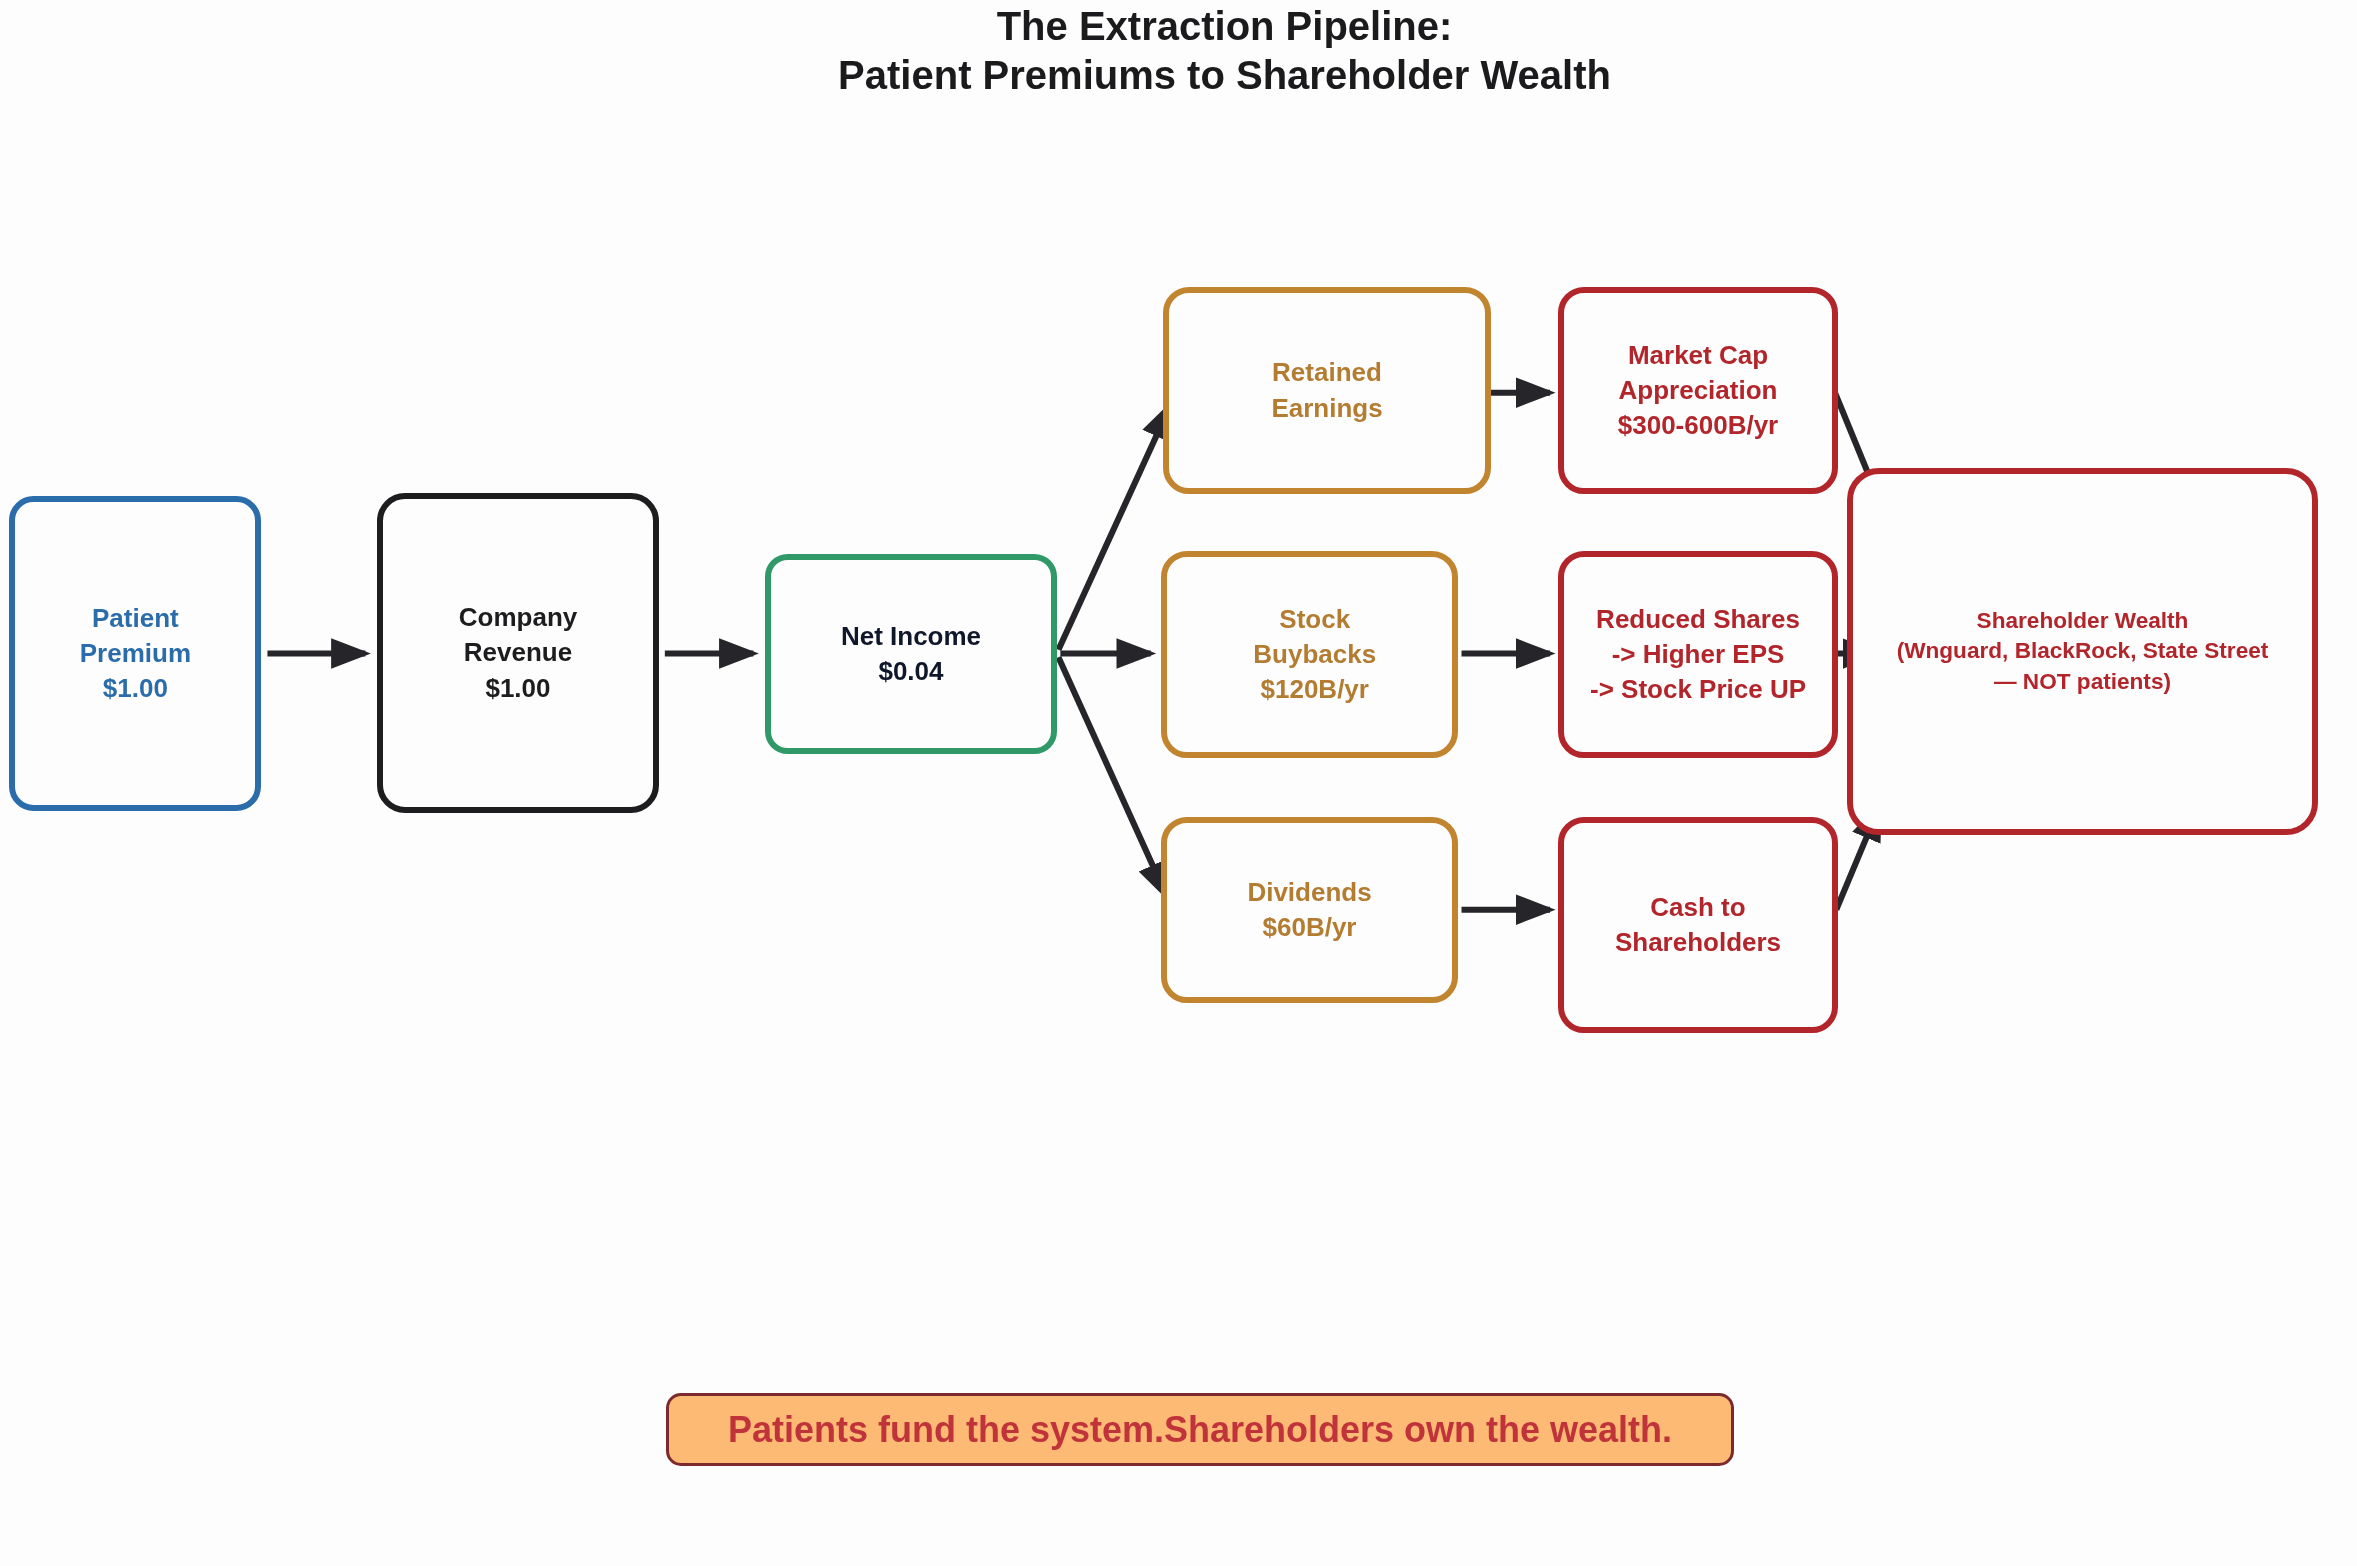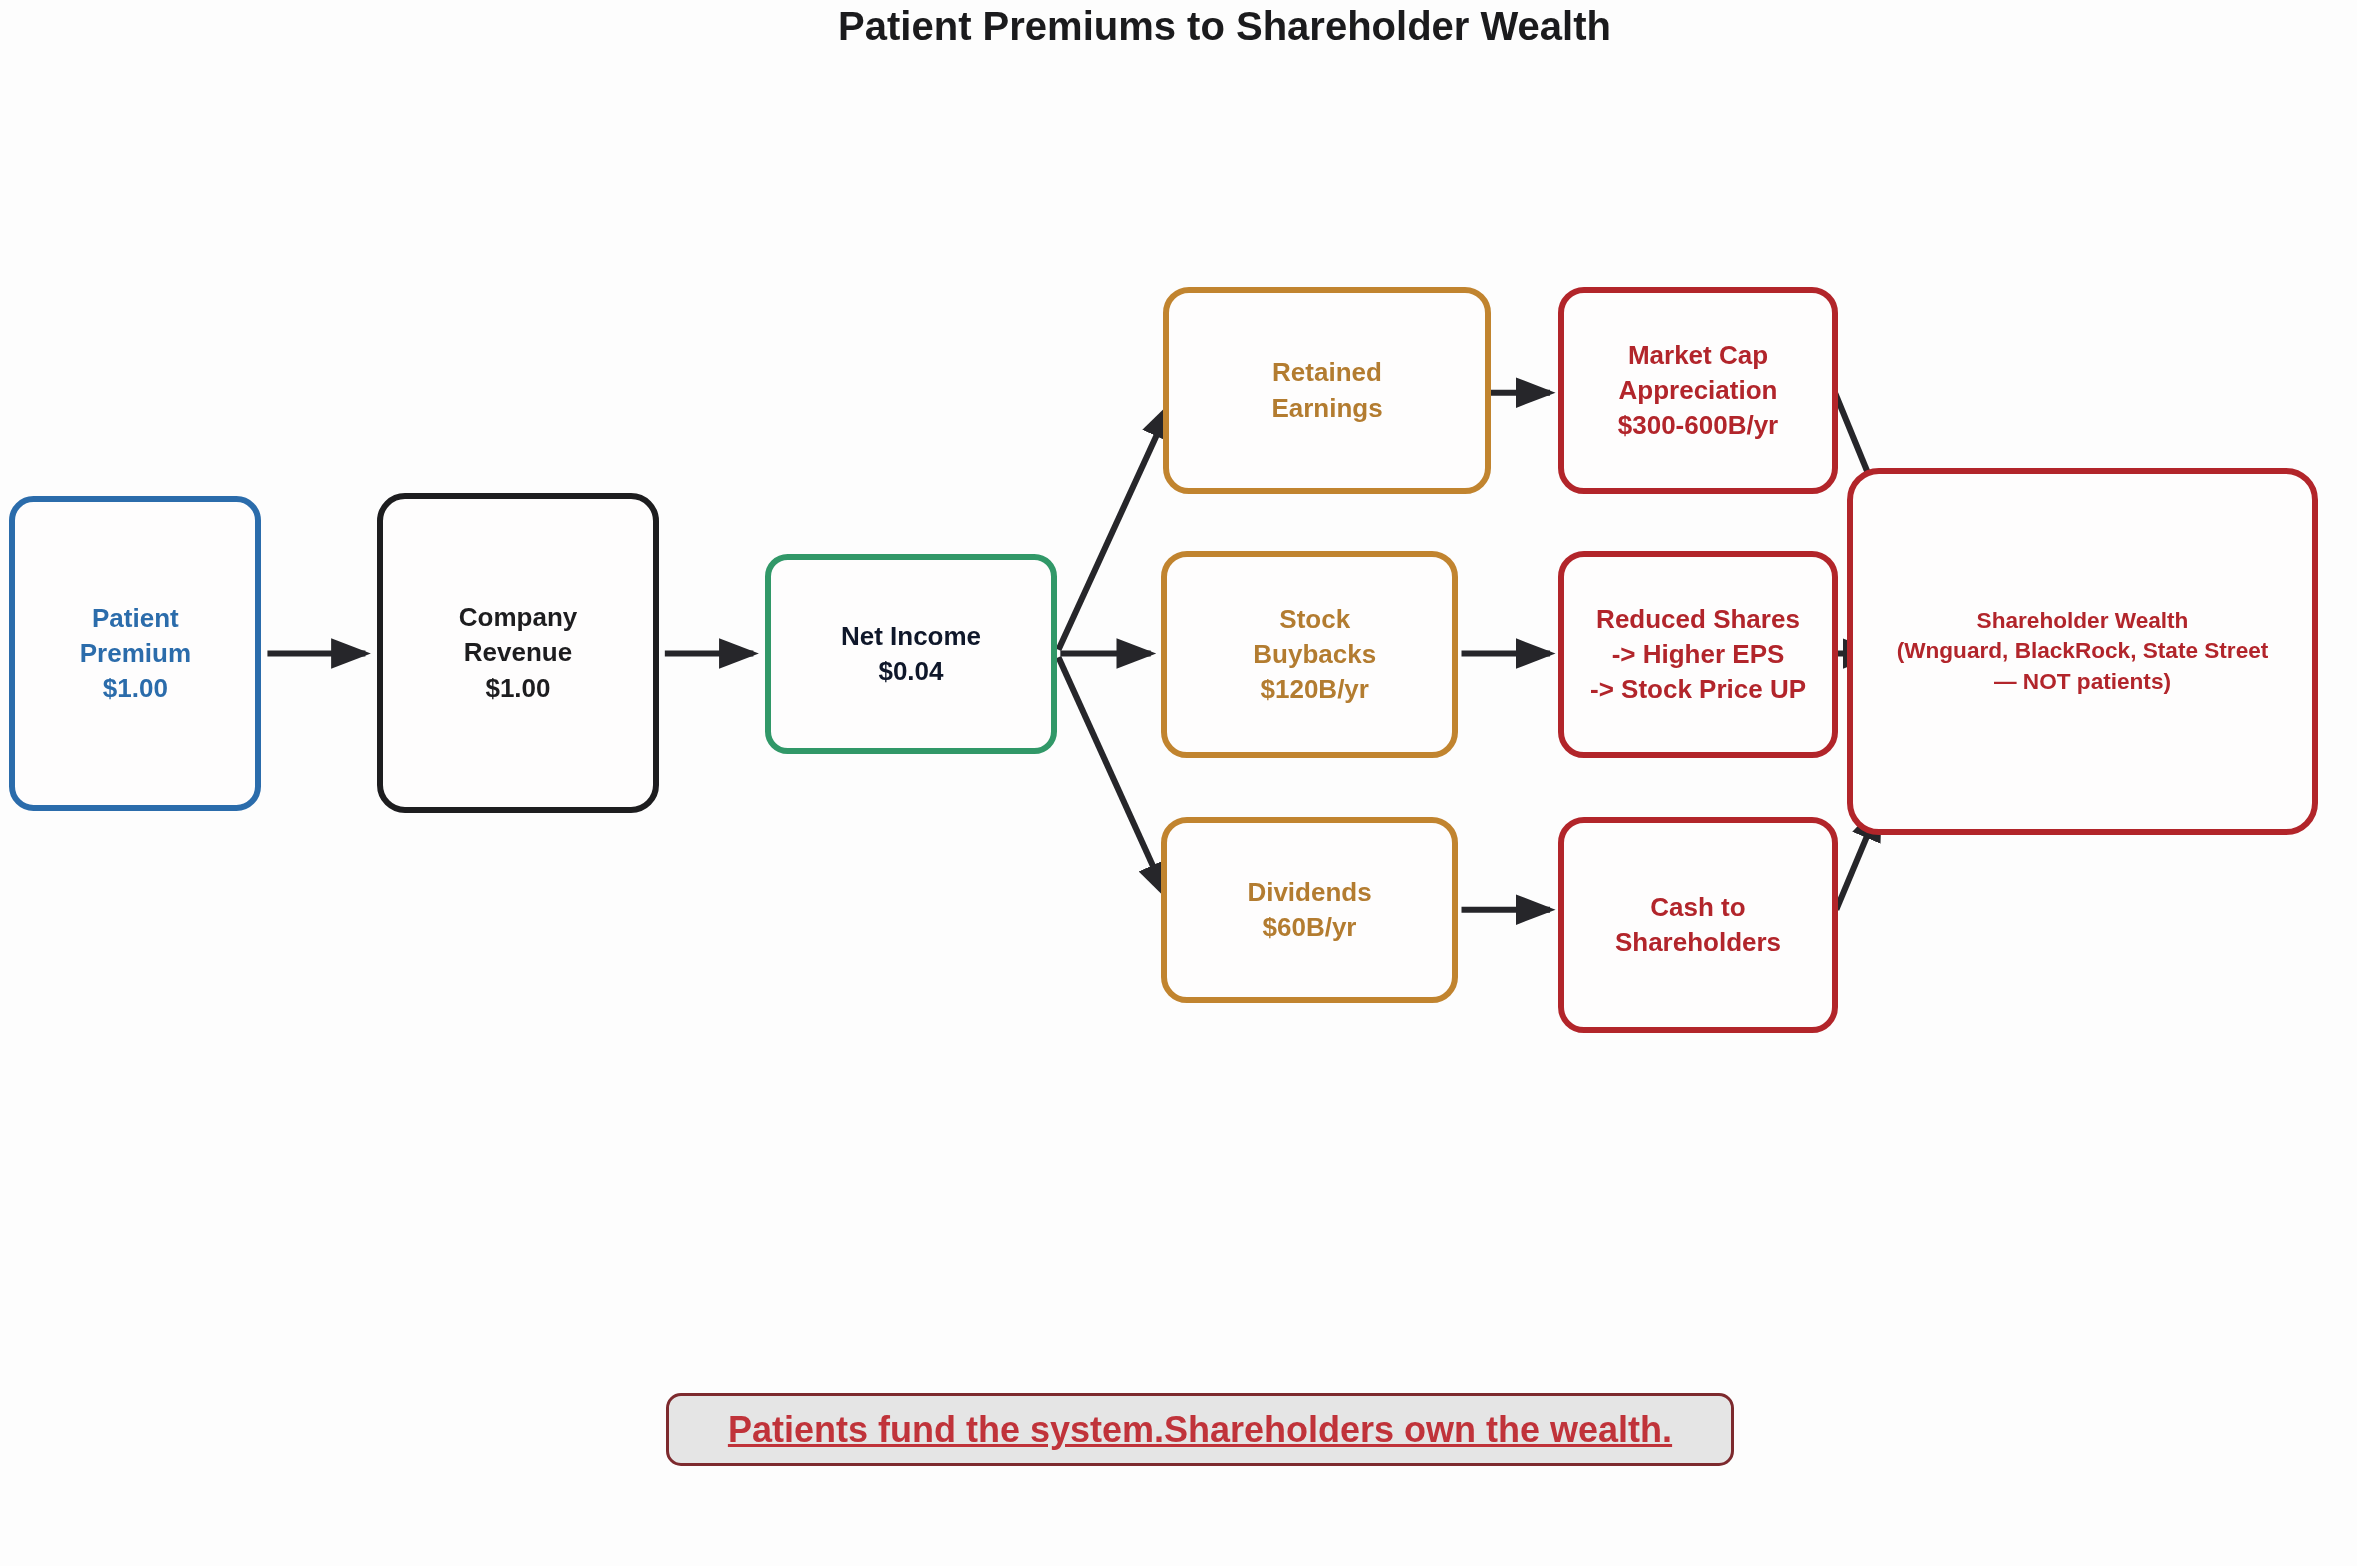--- a/index.html
+++ b/index.html
@@ -68,38 +68,38 @@
   #n-shareholder-wealth   { left: 1847px; top: 468px; width: 471px; height: 367px; font-size: 22.6px; border-radius: 32px; padding: 3.8px; }
 
   
   .banner {
     position: absolute;
     left: 666px;
     top: 1393px;
     width: 1068px;
     height: 73px;
     box-sizing: border-box;
-    background: #e5e5e5;
+    background: #fdba74;
     border: 3.8px solid #7d2a2e;
     border-radius: 15px;
     display: flex;
     align-items: center;
     justify-content: center;
     color: #c0333a;
     font-weight: bold;
     font-size: 36px;
-    text-decoration: underline;
   }
 </style>
 </head>
 <body>
 
 <div class="stage">
 
   <div class="title-block">
+    <div>The Extraction Pipeline:</div>
     <div>Patient Premiums to Shareholder Wealth</div>
   </div>
 
   <svg class="arrows" viewBox="0 0 2504 1664" aria-hidden="true">
     <defs>
       <marker id="ah" markerWidth="9" markerHeight="7" refX="5.6" refY="2.5" orient="auto" markerUnits="strokeWidth">
         <path d="M0,0 L6.5,2.5 L0,5 z" fill="#26262a"></path>
       </marker>
     </defs>
     <line class="arrow-line" x1="284" y1="694" x2="388" y2="694" marker-end="url(#ah)"></line>

